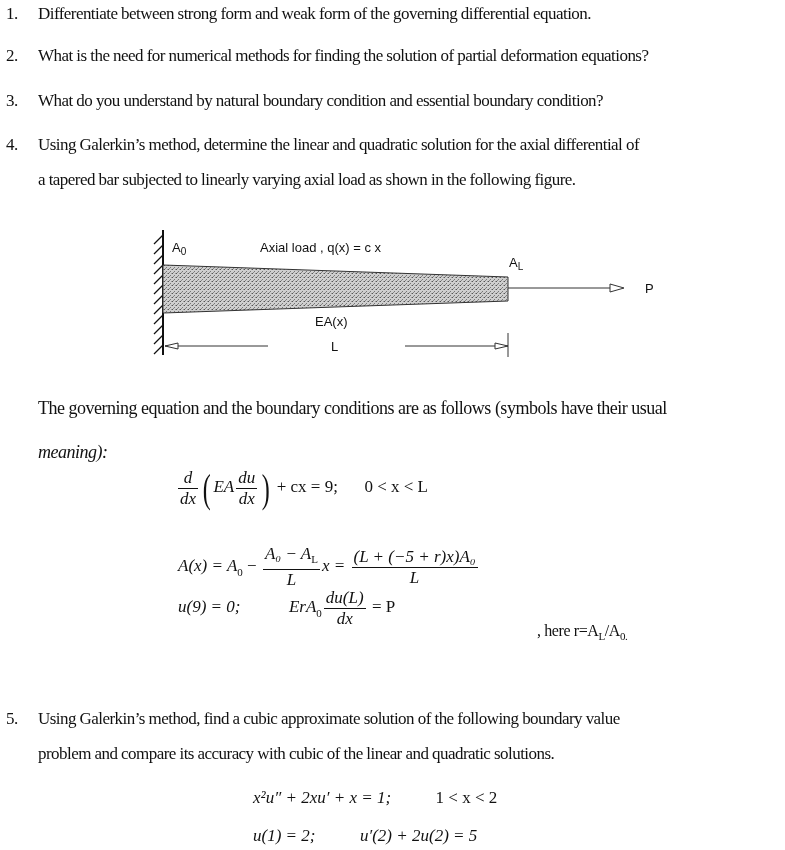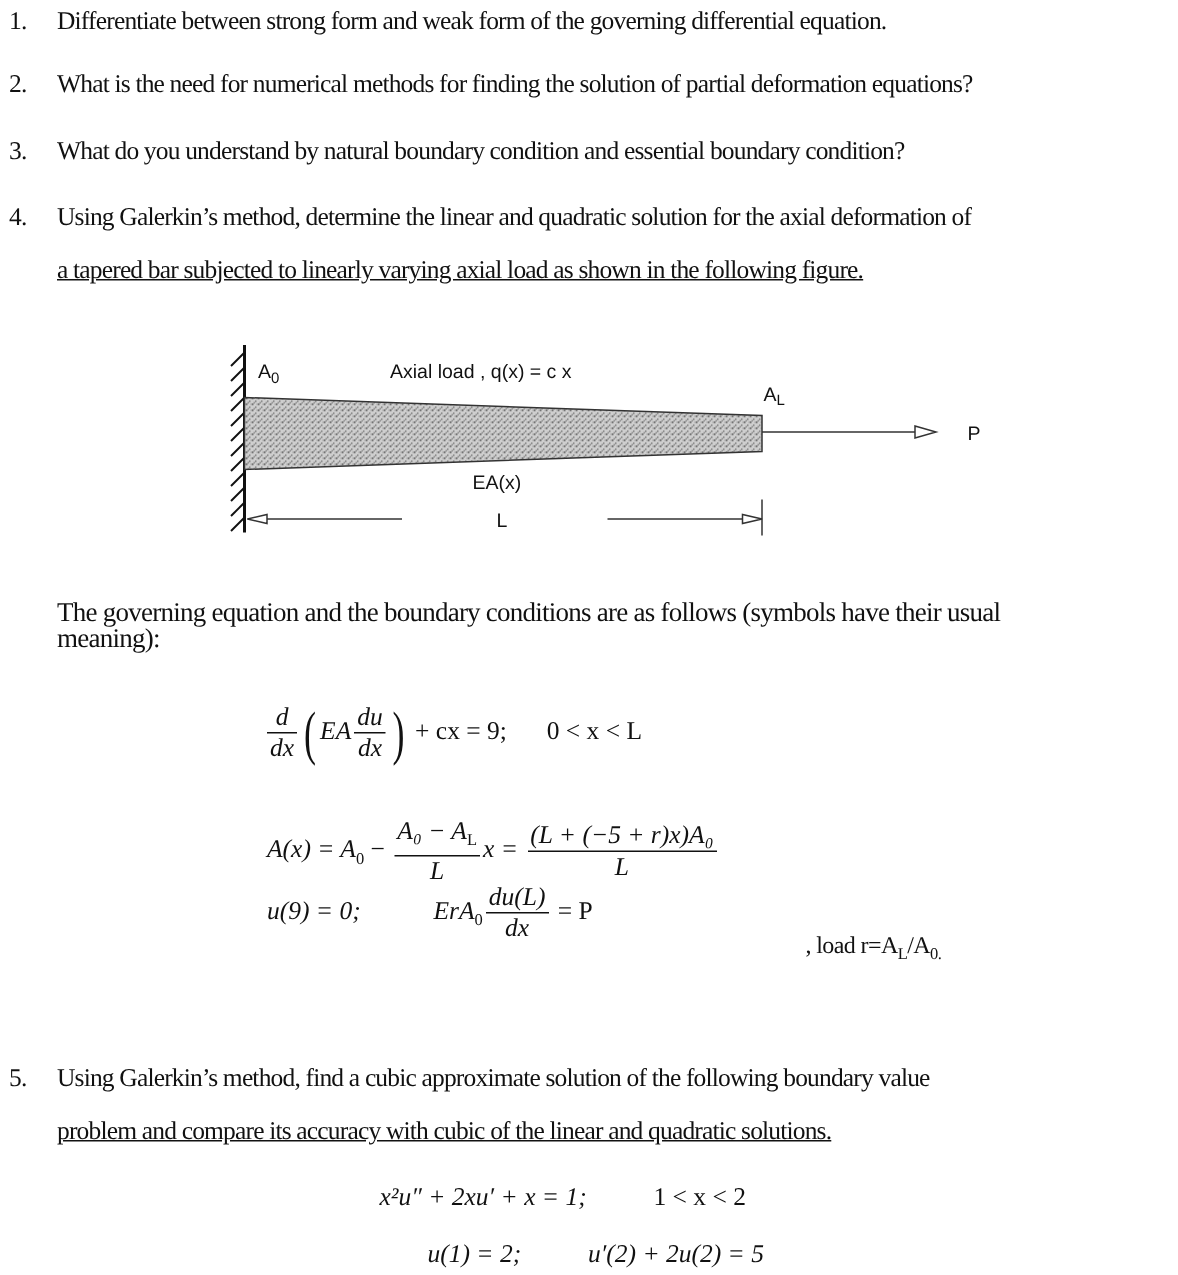--- a/index.html
+++ b/index.html
@@ -1,21 +1,21 @@
 <!DOCTYPE html>
 <html><head>
 <meta charset="utf-8">
 <style>
   html, body { margin: 0; padding: 0; background: #ffffff; }
   body { width: 785px; height: 850px; position: relative; overflow: hidden;
          font-family: "Liberation Serif", "DejaVu Serif", serif; color: #111; }
   .q { position: absolute; left: 0; width: 785px; font-size: 17px; letter-spacing: -0.55px; }
   .num { position: absolute; left: 6px; }
   .txt { position: absolute; left: 38px; white-space: nowrap; }
-  .txt2 { position: absolute; left: 38px; white-space: nowrap; text-decoration: underline; }
+  .txt2 { position: absolute; left: 38px; white-space: nowrap; }
   .para { position: absolute; left: 38px; font-size: 18px; letter-spacing: -0.5px; white-space: nowrap; }
   .math { position: absolute; font-family: "Liberation Serif", "DejaVu Serif", serif; font-size: 17px; white-space: nowrap; }
   .math i { font-style: italic; }
   .frac { display: inline-block; vertical-align: middle; text-align: center; margin: 0 2px; }
   .frac > span { display: block; line-height: 20px; padding: 0 2px; }
   .frac > span.n { border-bottom: 1px solid #111; }
   .paren { font-size: 40px; font-weight: 100; vertical-align: middle; line-height: 40px; transform: scaleX(0.6); display: inline-block; }
   sub, sup { font-size: 11px; }
   svg text { font-family: "Liberation Sans", "DejaVu Sans", sans-serif; }
 </style>
@@ -32,21 +32,21 @@
   <span class="txt">What is the need for numerical methods for finding the solution of partial deformation equations?</span>
 </div>
 
 <div class="q" style="top:91px;">
   <span class="num">3.</span>
   <span class="txt">What do you understand by natural boundary condition and essential boundary condition?</span>
 </div>
 
 <div class="q" style="top:135px;">
   <span class="num">4.</span>
-  <span class="txt">Using Galerkin’s method, determine the linear and quadratic solution for the axial deformation of</span>
+  <span class="txt">Using Galerkin’s method, determine the linear and quadratic solution for the axial differential of</span>
 </div>
 <div class="q" style="top:170px;">
   <span class="txt2">a tapered bar subjected to linearly varying axial load as shown in the following figure.</span>
 </div>
 
 <svg style="position:absolute; left:140px; top:225px;" width="530" height="135" viewBox="0 0 530 135">
   <defs>
     <pattern id="stipple" width="4" height="4" patternUnits="userSpaceOnUse">
       <rect width="4" height="4" fill="#cfcfcf"></rect>
       <rect x="0" y="0" width="1" height="1" fill="#555"></rect>
@@ -90,21 +90,21 @@
   </g>
   <text x="32" y="27" font-size="13" fill="#111"><tspan>A</tspan><tspan dy="3" font-size="10">0</tspan></text>
   <text x="120" y="27" font-size="13" fill="#111">Axial load , q(x) = c x</text>
   <text x="369" y="42" font-size="13" fill="#111"><tspan>A</tspan><tspan dy="3" font-size="10">L</tspan></text>
   <text x="505" y="68" font-size="13" fill="#111">P</text>
   <text x="175" y="101" font-size="13" fill="#111">EA(x)</text>
   <text x="191" y="126" font-size="13" fill="#111">L</text>
 </svg>
 
 <div class="para" style="top:398px;">The governing equation and the boundary conditions are as follows (symbols have their usual</div>
-<div class="para" style="top:415px;">meaning):</div>
+<div class="para" style="top:442px;font-style:italic;">meaning):</div>
 
 <div class="math" style="left:176px; top:468px;">
   <span class="frac"><span class="n"><i>d</i></span><span><i>dx</i></span></span><span class="paren">(</span><i>EA</i><span class="frac"><span class="n"><i>du</i></span><span><i>dx</i></span></span><span class="paren">)</span>
   <span>+ cx = 9;</span>
   <span style="display:inline-block; width:18px;"></span>
   <span>0 &lt; x &lt; L</span>
 </div>
 
 <div class="math" style="left:178px; top:544px;">
   <i>A(x) = A</i><sub>0</sub> −
@@ -113,33 +113,33 @@
 </div>
 
 <div class="math" style="left:178px; top:588px;">
   <i>u(9) = 0;</i>
   <span style="display:inline-block; width:40px;"></span>
   <i>ErA</i><sub>0</sub><span class="frac"><span class="n"><i>du(L)</i></span><span><i>dx</i></span></span>
   <span>= P</span>
 </div>
 
 <div class="math" style="left:537px; top:622px; font-size:16px; letter-spacing:-0.4px;">
-  <span>, load r=A</span><sub>L</sub><span>/A</span><sub>0.</sub>
+  <span>, here r=A</span><sub>L</sub><span>/A</span><sub>0.</sub>
 </div>
 
 <div class="q" style="top:709px;">
   <span class="num">5.</span>
   <span class="txt">Using Galerkin’s method, find a cubic approximate solution of the following boundary value</span>
 </div>
 <div class="q" style="top:744px;">
   <span class="txt2">problem and compare its accuracy with cubic of the linear and quadratic solutions.</span>
 </div>
 
 <div class="math" style="left:253px; top:788px;">
   <i>x²u″ + 2xu′ + x = 1;</i>
   <span style="display:inline-block; width:36px;"></span>
   <span>1 &lt; x &lt; 2</span>
 </div>
-<div class="math" style="left:253px; top:826px;margin-left:32px;">
+<div class="math" style="left:253px; top:826px;">
   <i>u(1) = 2;</i>
   <span style="display:inline-block; width:36px;"></span>
   <i>u′(2) + 2u(2) = 5</i>
 </div>
 
 </body></html>

